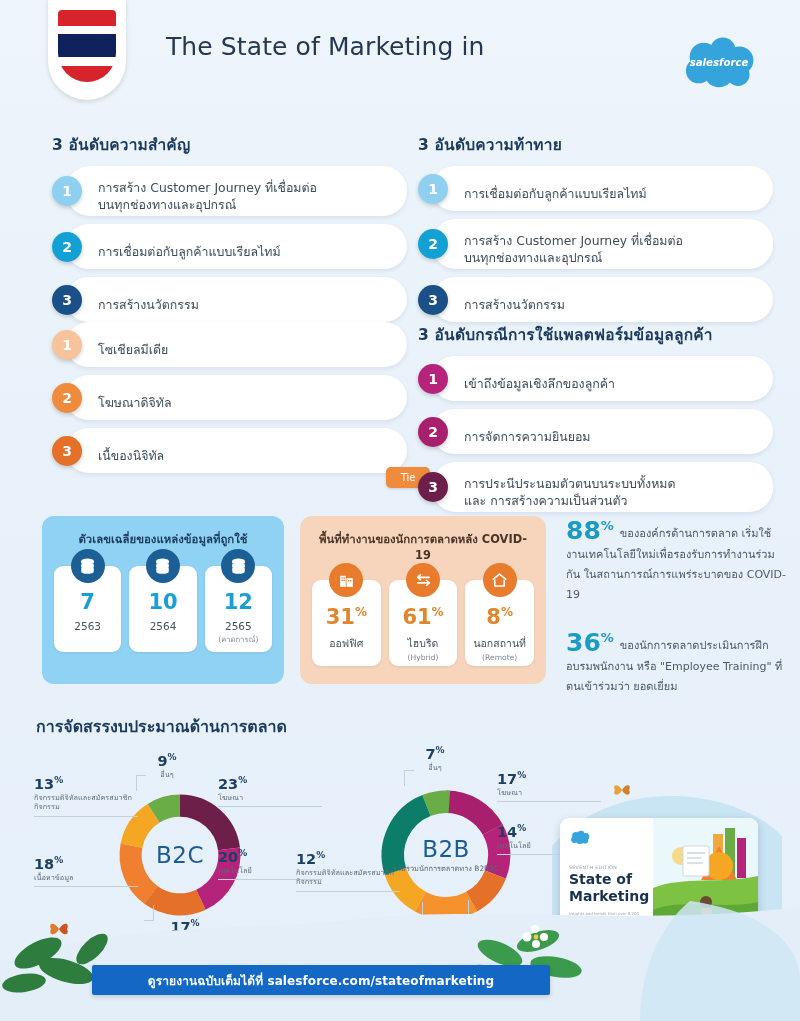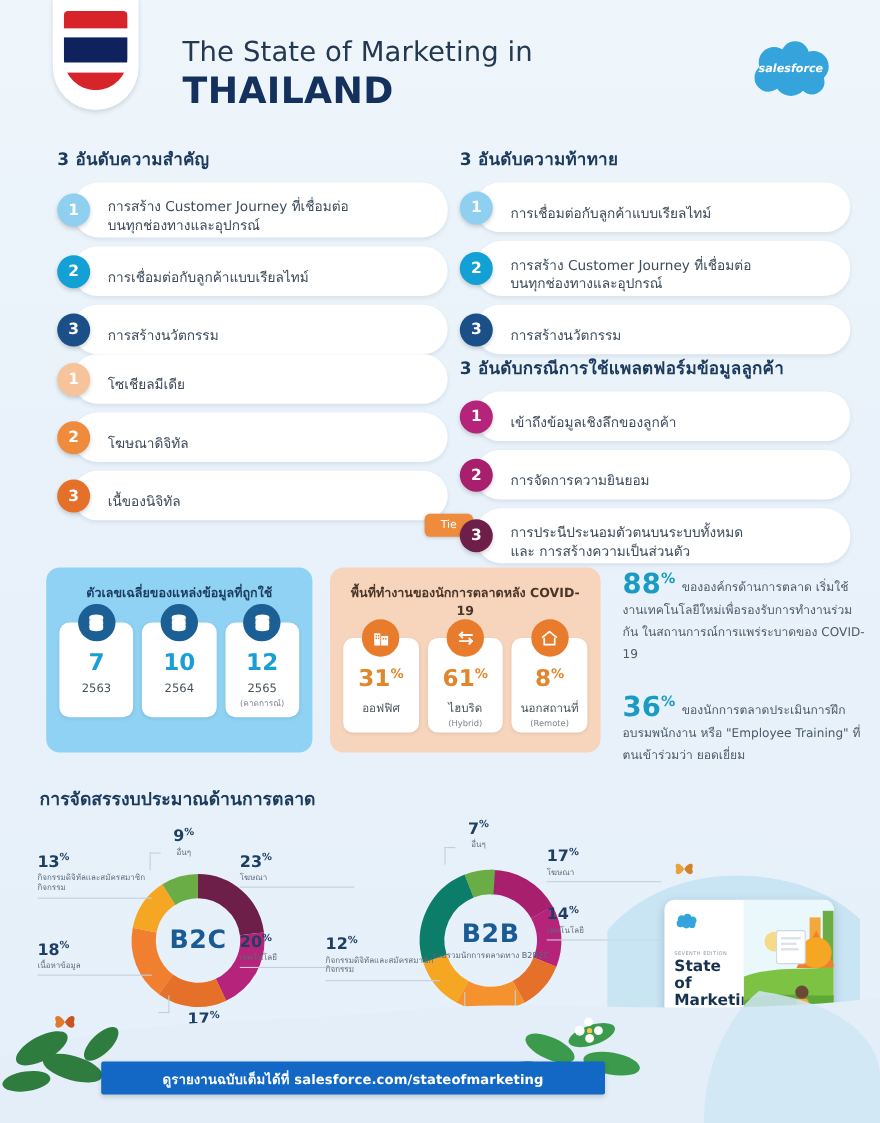--- a/index.html
+++ b/index.html
@@ -124,39 +124,39 @@
     position:absolute; left:36px; top:714px;
     font-size:16px; font-weight:bold; color:#1b3a5c;
   }
   .donut { position:absolute; }
   .donut svg { display:block; }
   .donut-center {
     position:absolute; left:0; top:0; width:100%; height:100%;
     display:flex; flex-direction:column; align-items:center; justify-content:center;
     pointer-events:none;
   }
-  .donut-name { font-size:23px; font-weight:bold; color:#1b5b94; letter-spacing:.5px; }
+  .donut-name { font-size:23px; font-weight:normal; color:#1b5b94; letter-spacing:.5px; }
   .donut-sub { font-size:7.4px; color:#5a6877; text-align:center; line-height:1.3; margin-top:2px; }
 
   .lbl { position:absolute; width:104px; }
   .lbl .v { font-size:14.5px; font-weight:bold; color:#1d3f62; }
   .lbl .v .pct { font-size:9px; vertical-align:super; }
   .lbl .t { font-size:7.3px; color:#5d6b79; line-height:1.3; margin-top:1px; }
   .lbl .t2 { font-size:6.2px; color:#8a949e; line-height:1.25; }
   .lbl .rule { height:1px; background:#c3cfda; margin-top:4px; }
   .lbl.r { text-align:left; }
   .lbl.c { text-align:center; width:90px; }
 
   .conn { position:absolute; background:#c3cfda; }
 
   
   .bookwrap { position:absolute; left:560px; top:818px; width:198px; height:148px; }
   .book {
     position:absolute; inset:0; background:#fff; border-radius:9px;
-    box-shadow:0 3px 9px rgba(30,60,95,.22); overflow:hidden; display:flex;margin-left:44px;
+    box-shadow:0 3px 9px rgba(30,60,95,.22); overflow:hidden; display:flex;
   }
   .book-left { width:47%; padding:12px 9px; position:relative; }
   .book-eyebrow { font-size:4.6px; color:#8d98a3; letter-spacing:.4px; margin-top:16px; }
   .book-title { font-size:14px; font-weight:bold; color:#16324f; line-height:1.05; margin-top:2px; }
   .book-body { font-size:3.9px; color:#99a3ad; line-height:1.5; margin-top:8px; }
   .book-logo { width:22px; height:15px; }
   .book-right { width:53%; position:relative; overflow:hidden; background:#eaf6fb; }
 
   
   .footer-deco { position:absolute; left:0; bottom:0; width:800px; height:120px; overflow:hidden; }
@@ -177,21 +177,20 @@
     <div class="flag">
       <div class="flag-inner">
         <div class="fb fb1"></div>
           <div class="fb fb2"></div>
         <div class="fb fb3"></div>
           <div class="fb fb4"></div>
           <div class="fb fb5"></div>
       </div>
     </div>
     <div class="title-sm">The State of Marketing in</div>
-    <div class="title-lg">THAILAND</div>
     <div class="sf-logo">
       <svg viewBox="0 0 120 88">
         <g fill="#36a4dc">
           <circle cx="36" cy="34" r="22"></circle>
             <circle cx="66" cy="24" r="20"></circle>
           <circle cx="92" cy="40" r="22"></circle>
             <circle cx="28" cy="56" r="20"></circle>
           <circle cx="60" cy="58" r="24"></circle>
             <circle cx="90" cy="62" r="18"></circle>
         </g>

